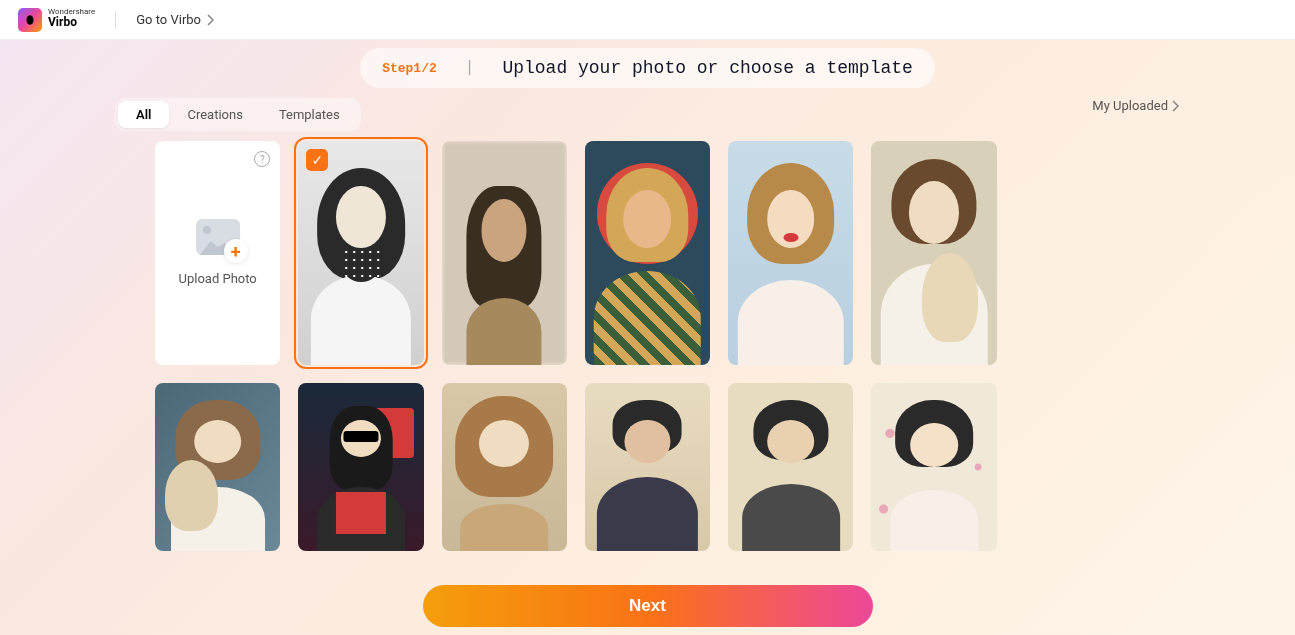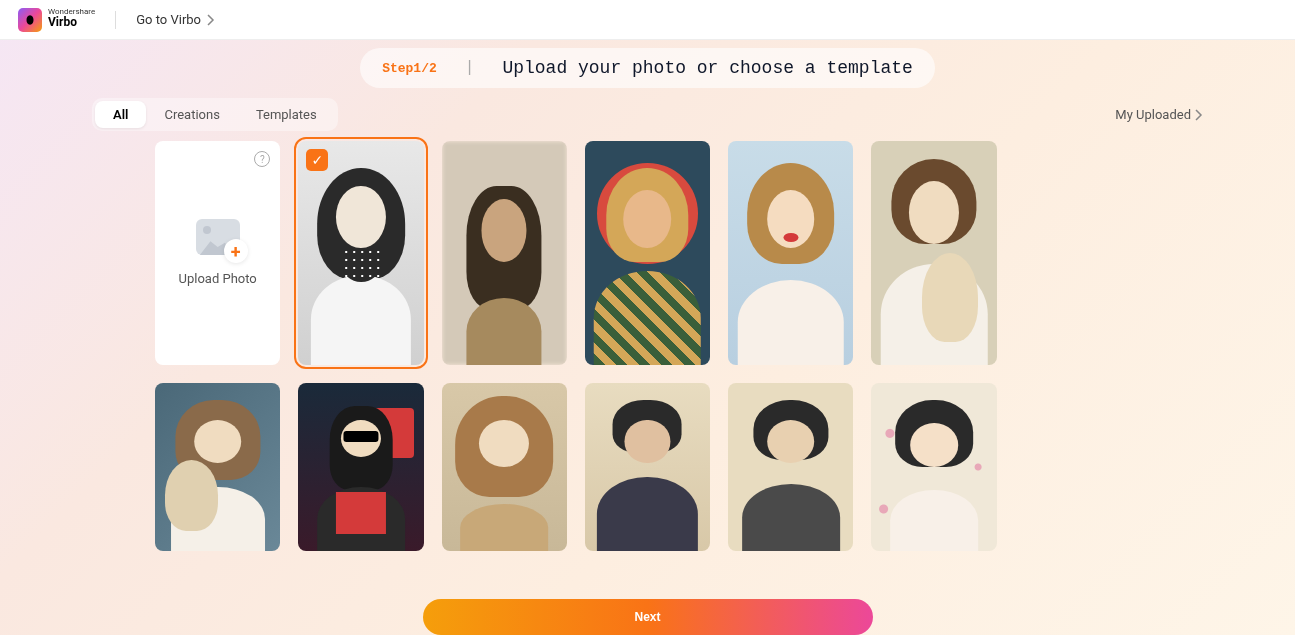--- a/index.html
+++ b/index.html
@@ -146,23 +146,23 @@
     }
     .step-divider {
       color: #aaa;
     }
     .step-instruction {
       color: #0f172a;
       font-size: 18px;
     }
     .toolbar {
       display: flex;
-      align-items: center;
+      align-items: flex-start;
       justify-content: space-between;
-      padding: 10px 92px;
+      padding: 10px 115px;
     }
     .tabs {
       display: flex;
       background: rgba(255,255,255,0.4);
       border-radius: 10px;
       padding: 3px;
     }
     .tab {
       padding: 6px 18px;
       font-size: 13px;
@@ -293,30 +293,30 @@
       color: #fff;
       font-size: 14px;
       z-index: 2;
     }
     .row2 .card {
       height: 168px;
       aspect-ratio: unset;
     }
     .next-btn {
       position: absolute;
-      bottom: 0;
+      bottom: 8px;
       left: 50%;
       transform: translateX(-50%);
       width: 450px;
       padding: 11px;
       border: none;
       border-radius: 22px;
       background: linear-gradient(90deg, #f59e0b, #f97316, #ec4899);
       color: #fff;
-      font-size: 12px;
+      font-size: 17px;
       font-weight: 600;
       cursor: pointer;
     }
     .portrait {
       position: absolute;
       inset: 0;
     }
     .portrait .bg {
       position: absolute;
       inset: 0;

